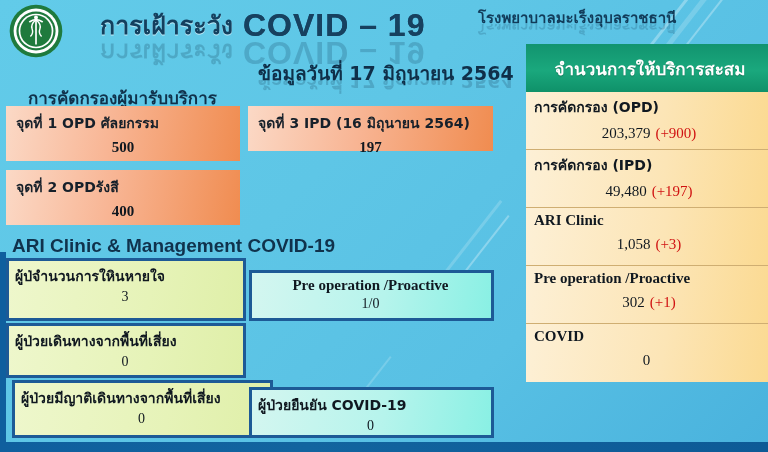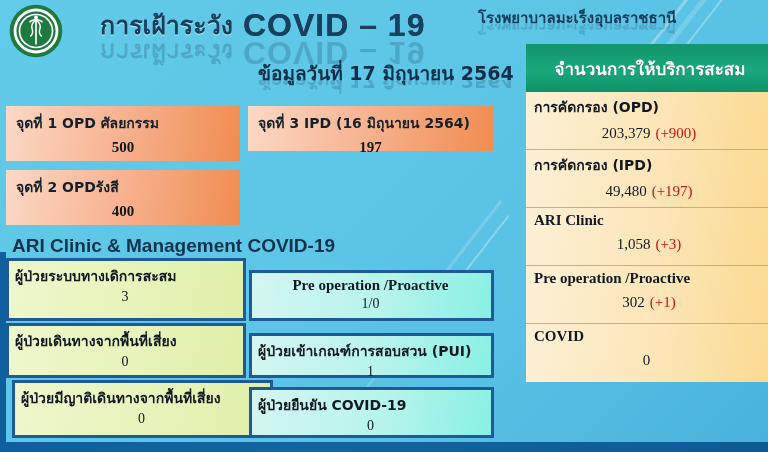--- a/index.html
+++ b/index.html
@@ -176,57 +176,54 @@
     <span class="th">การเฝ้าระวัง</span>
     <span class="en">COVID – 19</span>
   </div>
 
   <div class="hosp">โรงพยาบาลมะเร็งอุบลราชธานี</div>
   <div class="hosp-refl">โรงพยาบาลมะเร็งอุบลราชธานี</div>
 
   <div class="datum">ข้อมูลวันที่ 17 มิถุนายน 2564</div>
   <div class="datum-refl">ข้อมูลวันที่ 17 มิถุนายน 2564</div>
 
+  <div class="sec-label" id="lbl-screening">การคัดกรองผู้มารับบริการ</div>
 
   <div class="ocard" id="o1">
     <div class="cap">จุดที่ 1 OPD ศัลยกรรม</div>
     <div class="val">500</div>
   </div>
   <div class="ocard" id="o2">
     <div class="cap">จุดที่ 2 OPDรังสี</div>
     <div class="val">400</div>
   </div>
   <div class="ocard" id="o3">
     <div class="cap">จุดที่ 3 IPD (16 มิถุนายน 2564)</div>
     <div class="val">197</div>
   </div>
 
   <div class="sec-label" id="lbl-ari">ARI Clinic &amp; Management COVID-19</div>
 
   <div class="gcard green" id="g1">
-    <div class="cap">ผู้ป่วยระบบทางเดิการสะสม</div>
+    <div class="cap">ผู้ป่จำนวนการใหินหายใจ</div>
     <div class="val">3</div>
   </div>
   <div class="gcard green" id="g2">
     <div class="cap">ผู้ป่วยเดินทางจากพื้นที่เสี่ยง</div>
     <div class="val">0</div>
   </div>
   <div class="gcard green" id="g3">
     <div class="cap">ผู้ป่วยมีญาติเดินทางจากพื้นที่เสี่ยง</div>
     <div class="val">0</div>
   </div>
 
   <div class="gcard cyan ctr" id="g4">
     <div class="cap en">Pre operation /Proactive</div>
     <div class="val">1/0</div>
   </div>
-  <div class="gcard cyan" id="g5">
-    <div class="cap">ผู้ป่วยเข้าเกณฑ์การสอบสวน (PUI)</div>
-    <div class="val">1</div>
-  </div>
   <div class="gcard cyan" id="g6">
     <div class="cap">ผู้ป่วยยืนยัน COVID-19</div>
     <div class="val">0</div>
   </div>
 
   <div id="rpanel">
     <div id="rhead">จำนวนการให้บริการสะสม</div>
 
     <div class="rrow">
       <div class="cap">การคัดกรอง (OPD)</div>

